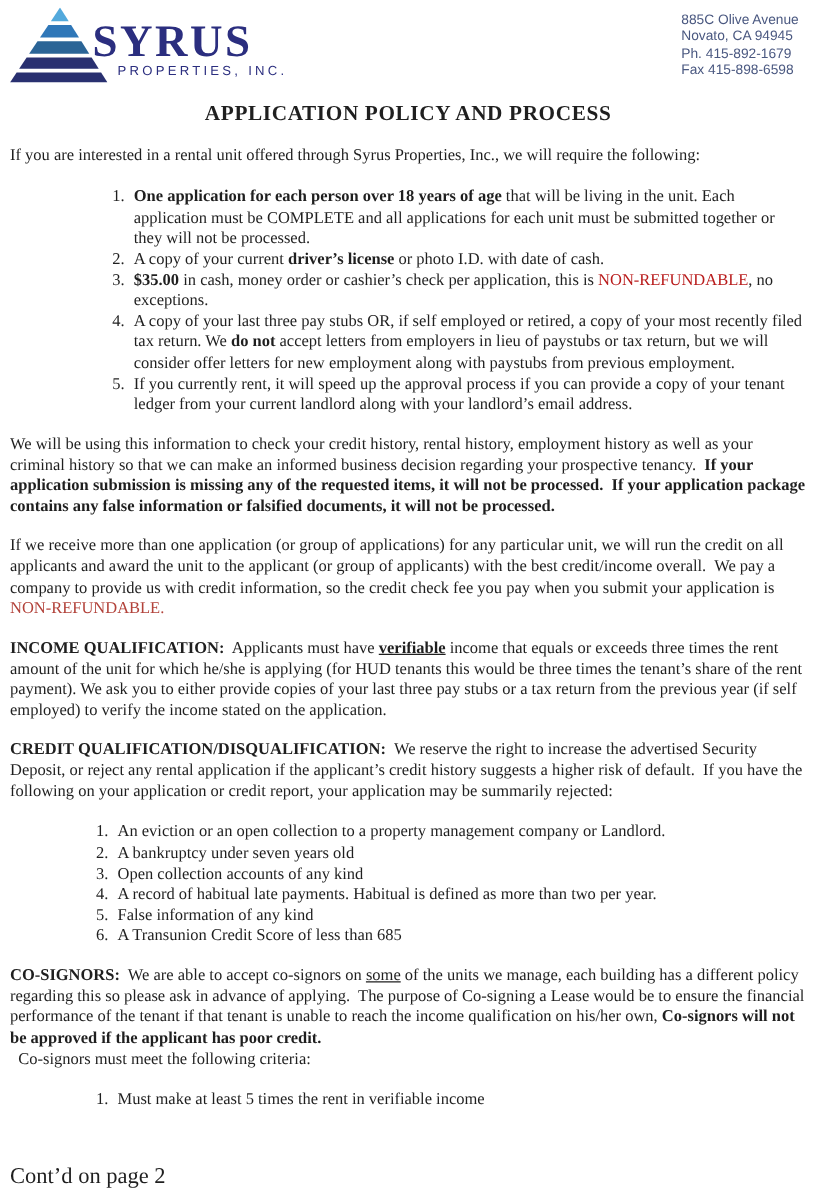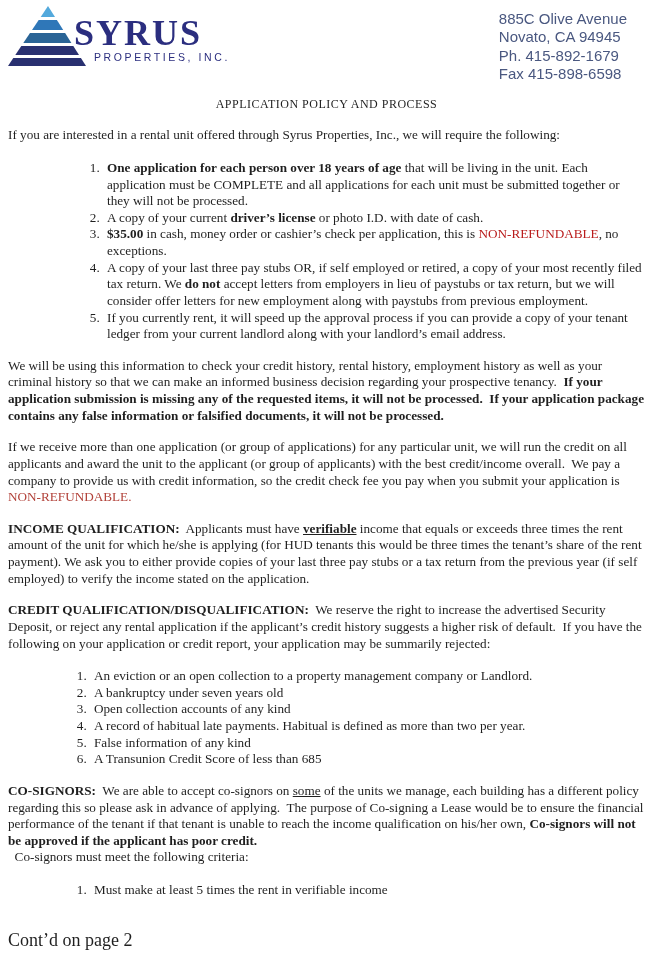--- a/index.html
+++ b/index.html
@@ -31,30 +31,30 @@
   .brand-sub{
     font-family:"Liberation Sans", sans-serif;
     font-size:10.5px;
     letter-spacing:2.6px;
     color:#2b2e7f;
     margin:1px 0 2px 20px;
     text-align:right;
   }
   .contact{
     font-family:"Liberation Sans", sans-serif;
-    font-size:15px;
+    font-size:11px;
     line-height:1.22;
     color:#4a5880;
-    margin:4px 18px 0 0;
+    margin:4px 6px 0 0;
     white-space:nowrap;
   }
   
   h1{
-    font-size:12px;
-    font-weight:normal;
+    font-size:17px;
+    font-weight:bold;
     text-align:center;
     letter-spacing:0.5px;
     margin:14px 0 15px 0;
   }
   p{margin:0 0 15px 0;white-space:pre-wrap;}
   p.tight{margin-bottom:0;}
   ol{margin:16px 0 15px 0;padding:0 0 0 95px;}
   ol.indent2{padding-left:82px;}
   ol li{margin:0;padding-left:4px;}
   .criteria-label{margin:0;}

